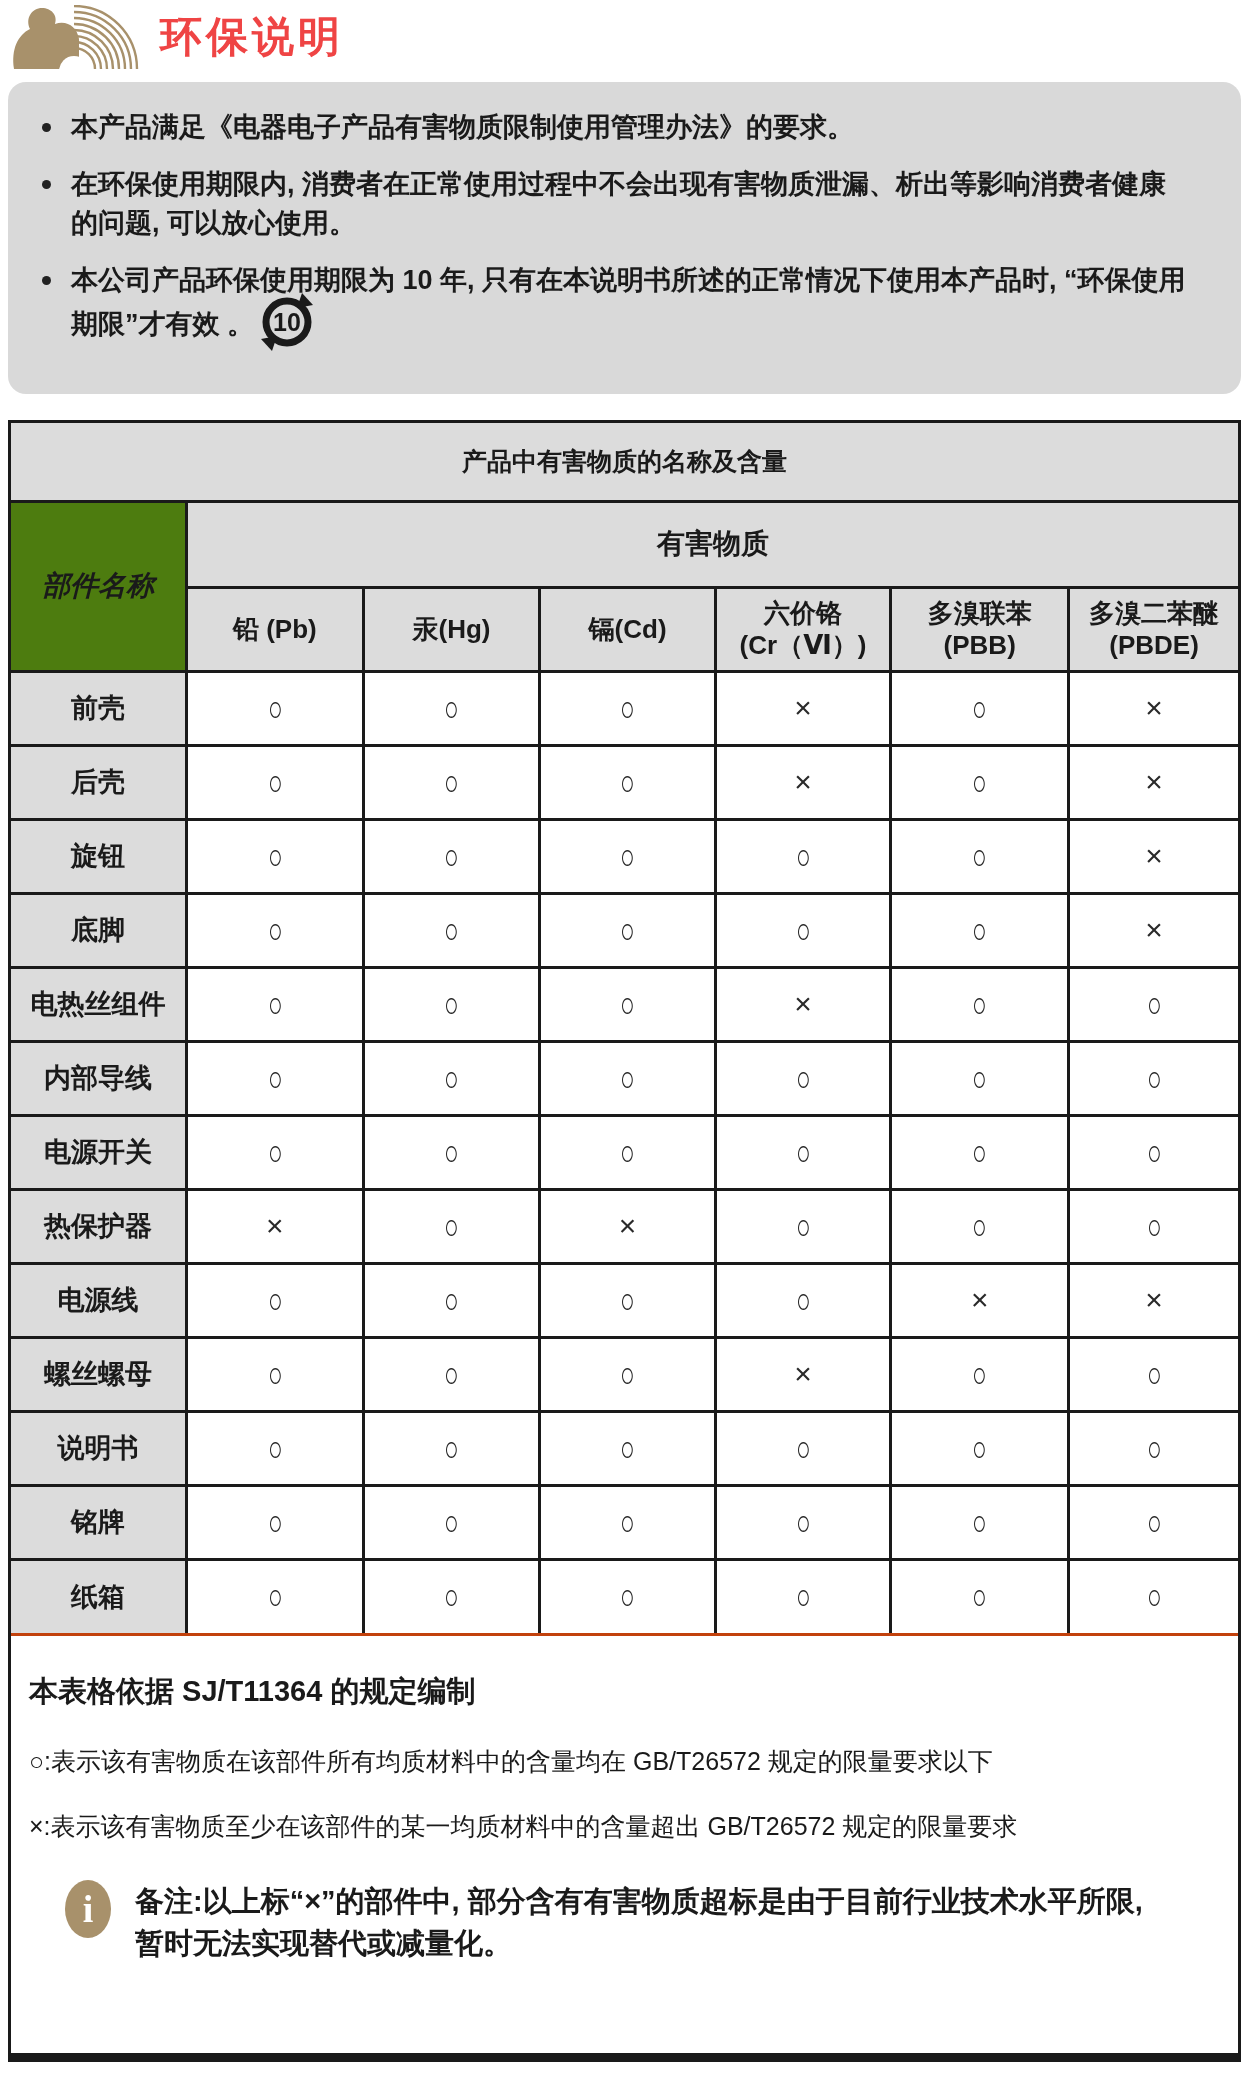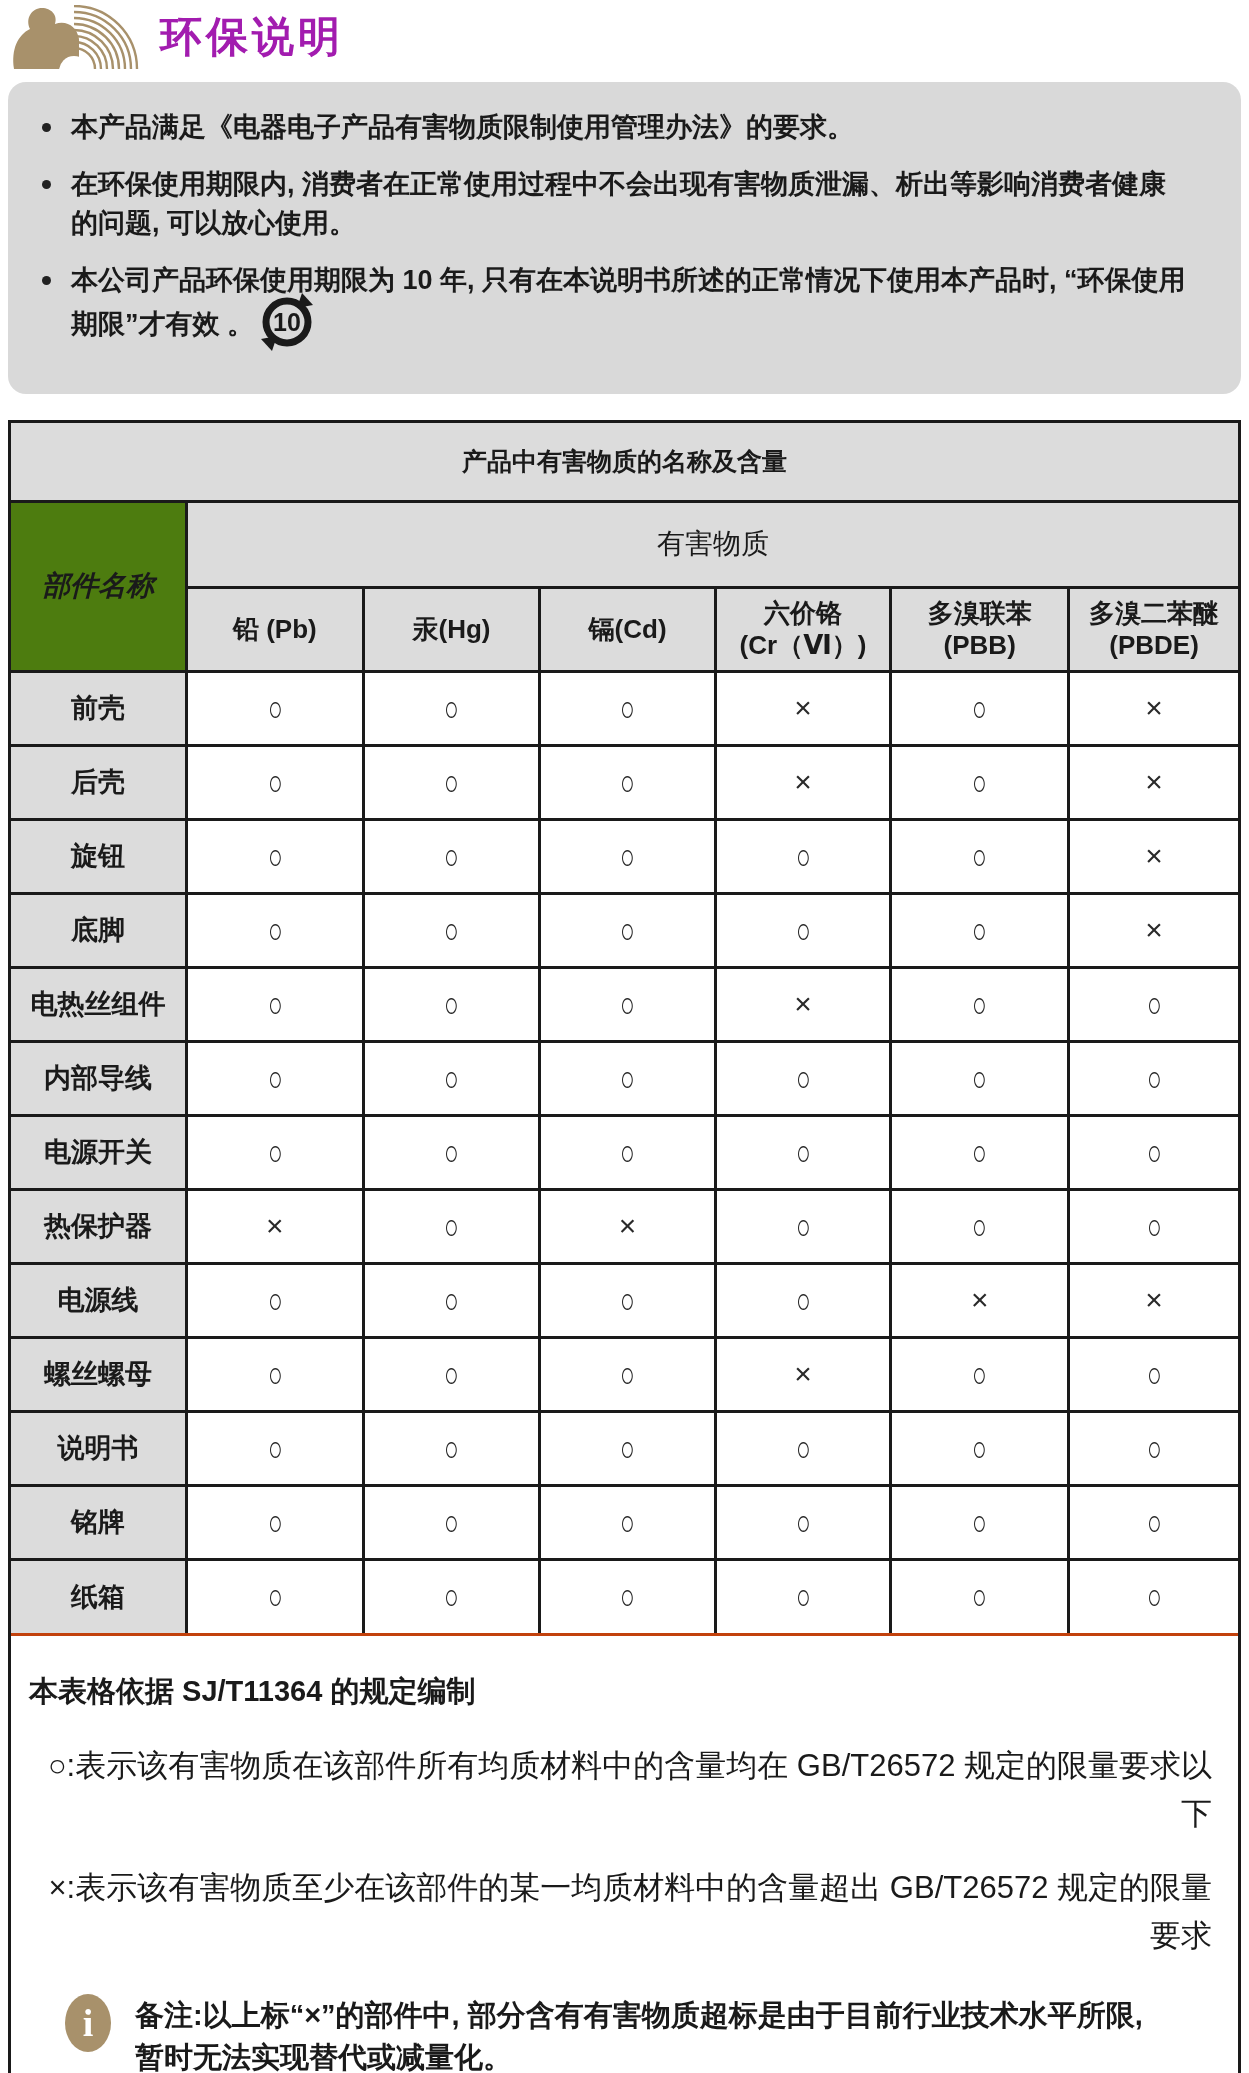--- a/index.html
+++ b/index.html
@@ -17,21 +17,21 @@
     display: flex;
     align-items: center;
     gap: 20px;
     padding: 4px 0 0 8px;
     height: 70px;
   }
   .logo-svg { width: 132px; height: 64px; display: block; }
   .page-title {
     font-size: 42px;
     font-weight: 700;
-    color: #a21caf;
+    color: #ef4444;
     letter-spacing: 4px;
   }
 
   
   .info-box {
     margin: 12px 8px 0 8px;
     background: #D9D9D9;
     border-radius: 18px;
     padding: 26px 16px 26px 20px;
     min-height: 312px;
@@ -92,21 +92,21 @@
     font-size: 28px;
     font-weight: 700;
     text-align: center;
     width: 14.3%;
     font-style: italic;
   }
   .substances-head-cell {
     height: 86px;
     background: #DCDCDC;
     font-size: 28px;
-    font-weight: 400;
+    font-weight: 700;
     text-align: center;
   }
   .sub-th {
     height: 84px;
     background: #DCDCDC;
     font-size: 26px;
     font-weight: 700;
     text-align: center;
     line-height: 1.25;
     padding: 2px;
@@ -144,26 +144,25 @@
     padding: 36px 26px 18px 18px;
     min-height: 420px;
     background: #ffffff;
   }
   .note-basis {
     font-size: 29px;
     font-weight: 700;
     margin-bottom: 30px;
   }
   .note-line {
-    font-size: 31px;
+    font-size: 25px;
     font-weight: 400;
     line-height: 1.55;
     margin-bottom: 26px;
     max-width: 1200px;
-    text-align: right;
   }
   .remark-row {
     display: flex;
     align-items: flex-start;
     gap: 24px;
     margin-top: 34px;
     padding-left: 36px;
   }
   .info-i-icon {
     flex: 0 0 auto;

